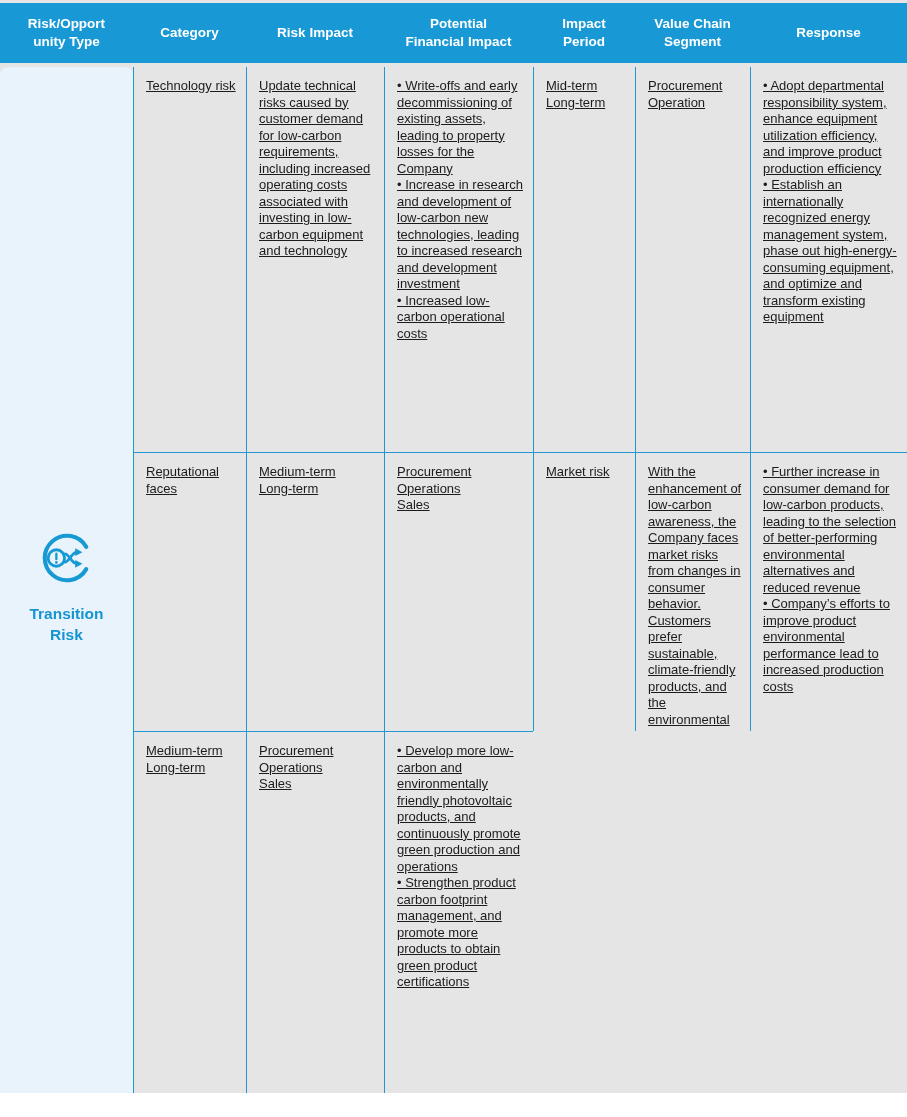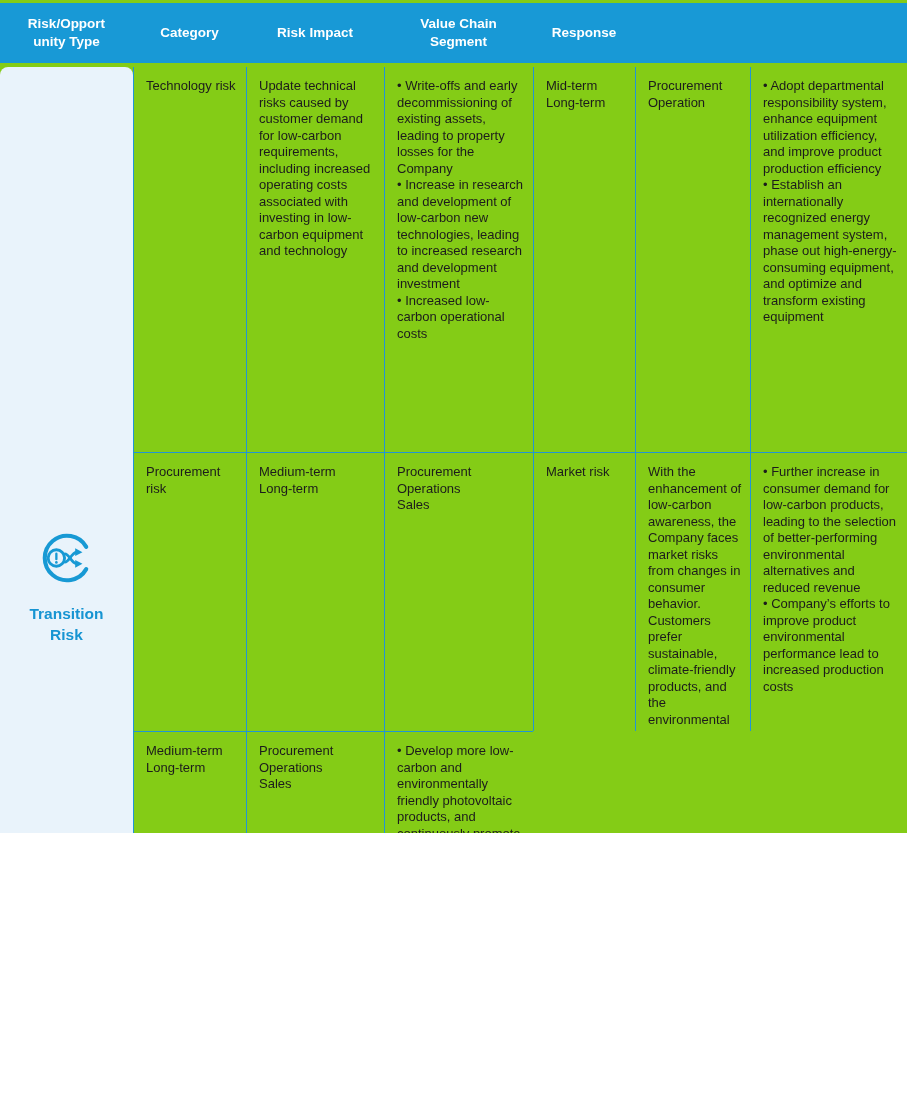--- a/index.html
+++ b/index.html
@@ -10,22 +10,22 @@
     --text: #1c1c1c;
   }
   * { margin: 0; padding: 0; box-sizing: border-box; }
   body {
     background: #ffffff;
     font-family: "Liberation Sans", "DejaVu Sans", sans-serif;
     color: var(--text);
   }
   .page {
     width: 907px;
-    height: 833px;
-    background: #84cc16;
+    height: 1093px;
+    background: #e5e5e5;
     padding-top: 3px;
     overflow: hidden;
   }
   
   .thead {
     display: grid;
     grid-template-columns: 133px 113px 138px 149px 102px 115px 157px;
     height: 60px;
     background: var(--header-bg);
   }
@@ -63,20 +63,21 @@
     font-weight: bold;
     font-size: 15.5px;
     line-height: 21px;
     text-align: center;
     white-space: pre-line;
   }
   .grid {
     display: grid;
     grid-template-columns: 113px 138px 149px 102px 115px 157px;
     grid-template-rows: 385px 279px 375px;
+    text-decoration: underline;
   }
   .cell {
     border-left: 1px solid var(--border);
     padding: 11px 8px 8px 12px;
     font-size: 13px;
     line-height: 16.5px;
     white-space: pre-line;
     overflow: hidden;
   }
   .cell.bt { border-top: 1px solid var(--border); }
@@ -87,20 +88,24 @@
 </head>
 <body>
 
 <div class="page">
 
   <div class="thead">
     <div class="hcell">Risk/Opport
 unity Type</div>
     <div class="hcell">Category</div>
     <div class="hcell">Risk Impact</div>
+    <div class="hcell">Potential
+Financial Impact</div>
+    <div class="hcell">Impact
+Period</div>
     <div class="hcell">Value Chain
 Segment</div>
     <div class="hcell">Response</div>
   </div>
 
   <div class="tbody">
 
     <div class="risk-type-col">
       <div class="icon-wrap">
         <svg width="58" height="58" viewBox="0 0 60 60">
@@ -125,21 +130,21 @@
       <div class="cell">• Write-offs and early decommissioning of existing assets, leading to property losses for the Company
 • Increase in research and development of low-carbon new technologies, leading to increased research and development investment
 • Increased low-carbon operational costs</div>
       <div class="cell col-period">Mid-term
 Long-term</div>
       <div class="cell">Procurement
 Operation</div>
       <div class="cell">• Adopt departmental responsibility system, enhance equipment utilization efficiency, and improve product production efficiency
 • Establish an internationally recognized energy management system, phase out high-energy-consuming equipment, and optimize and transform existing equipment</div>
 
-      <div class="cell bt">Procurement risk</div>
+      <div class="cell bt">Reputational faces</div>
       <div class="cell bt col-period">Medium-term
 Long-term</div>
       <div class="cell bt">Procurement
 Operations
 Sales</div>
 
       <div class="cell bt">Market risk</div>
       <div class="cell bt">With the enhancement of low-carbon awareness, the Company faces market risks from changes in consumer behavior. Customers prefer sustainable, climate-friendly products, and the environmental performance of the Company’s products will affect its competitiveness among similar products</div>
       <div class="cell bt">• Further increase in consumer demand for low-carbon products, leading to the selection of better-performing environmental alternatives and reduced revenue
 • Company’s efforts to improve product environmental performance lead to increased production costs</div>

